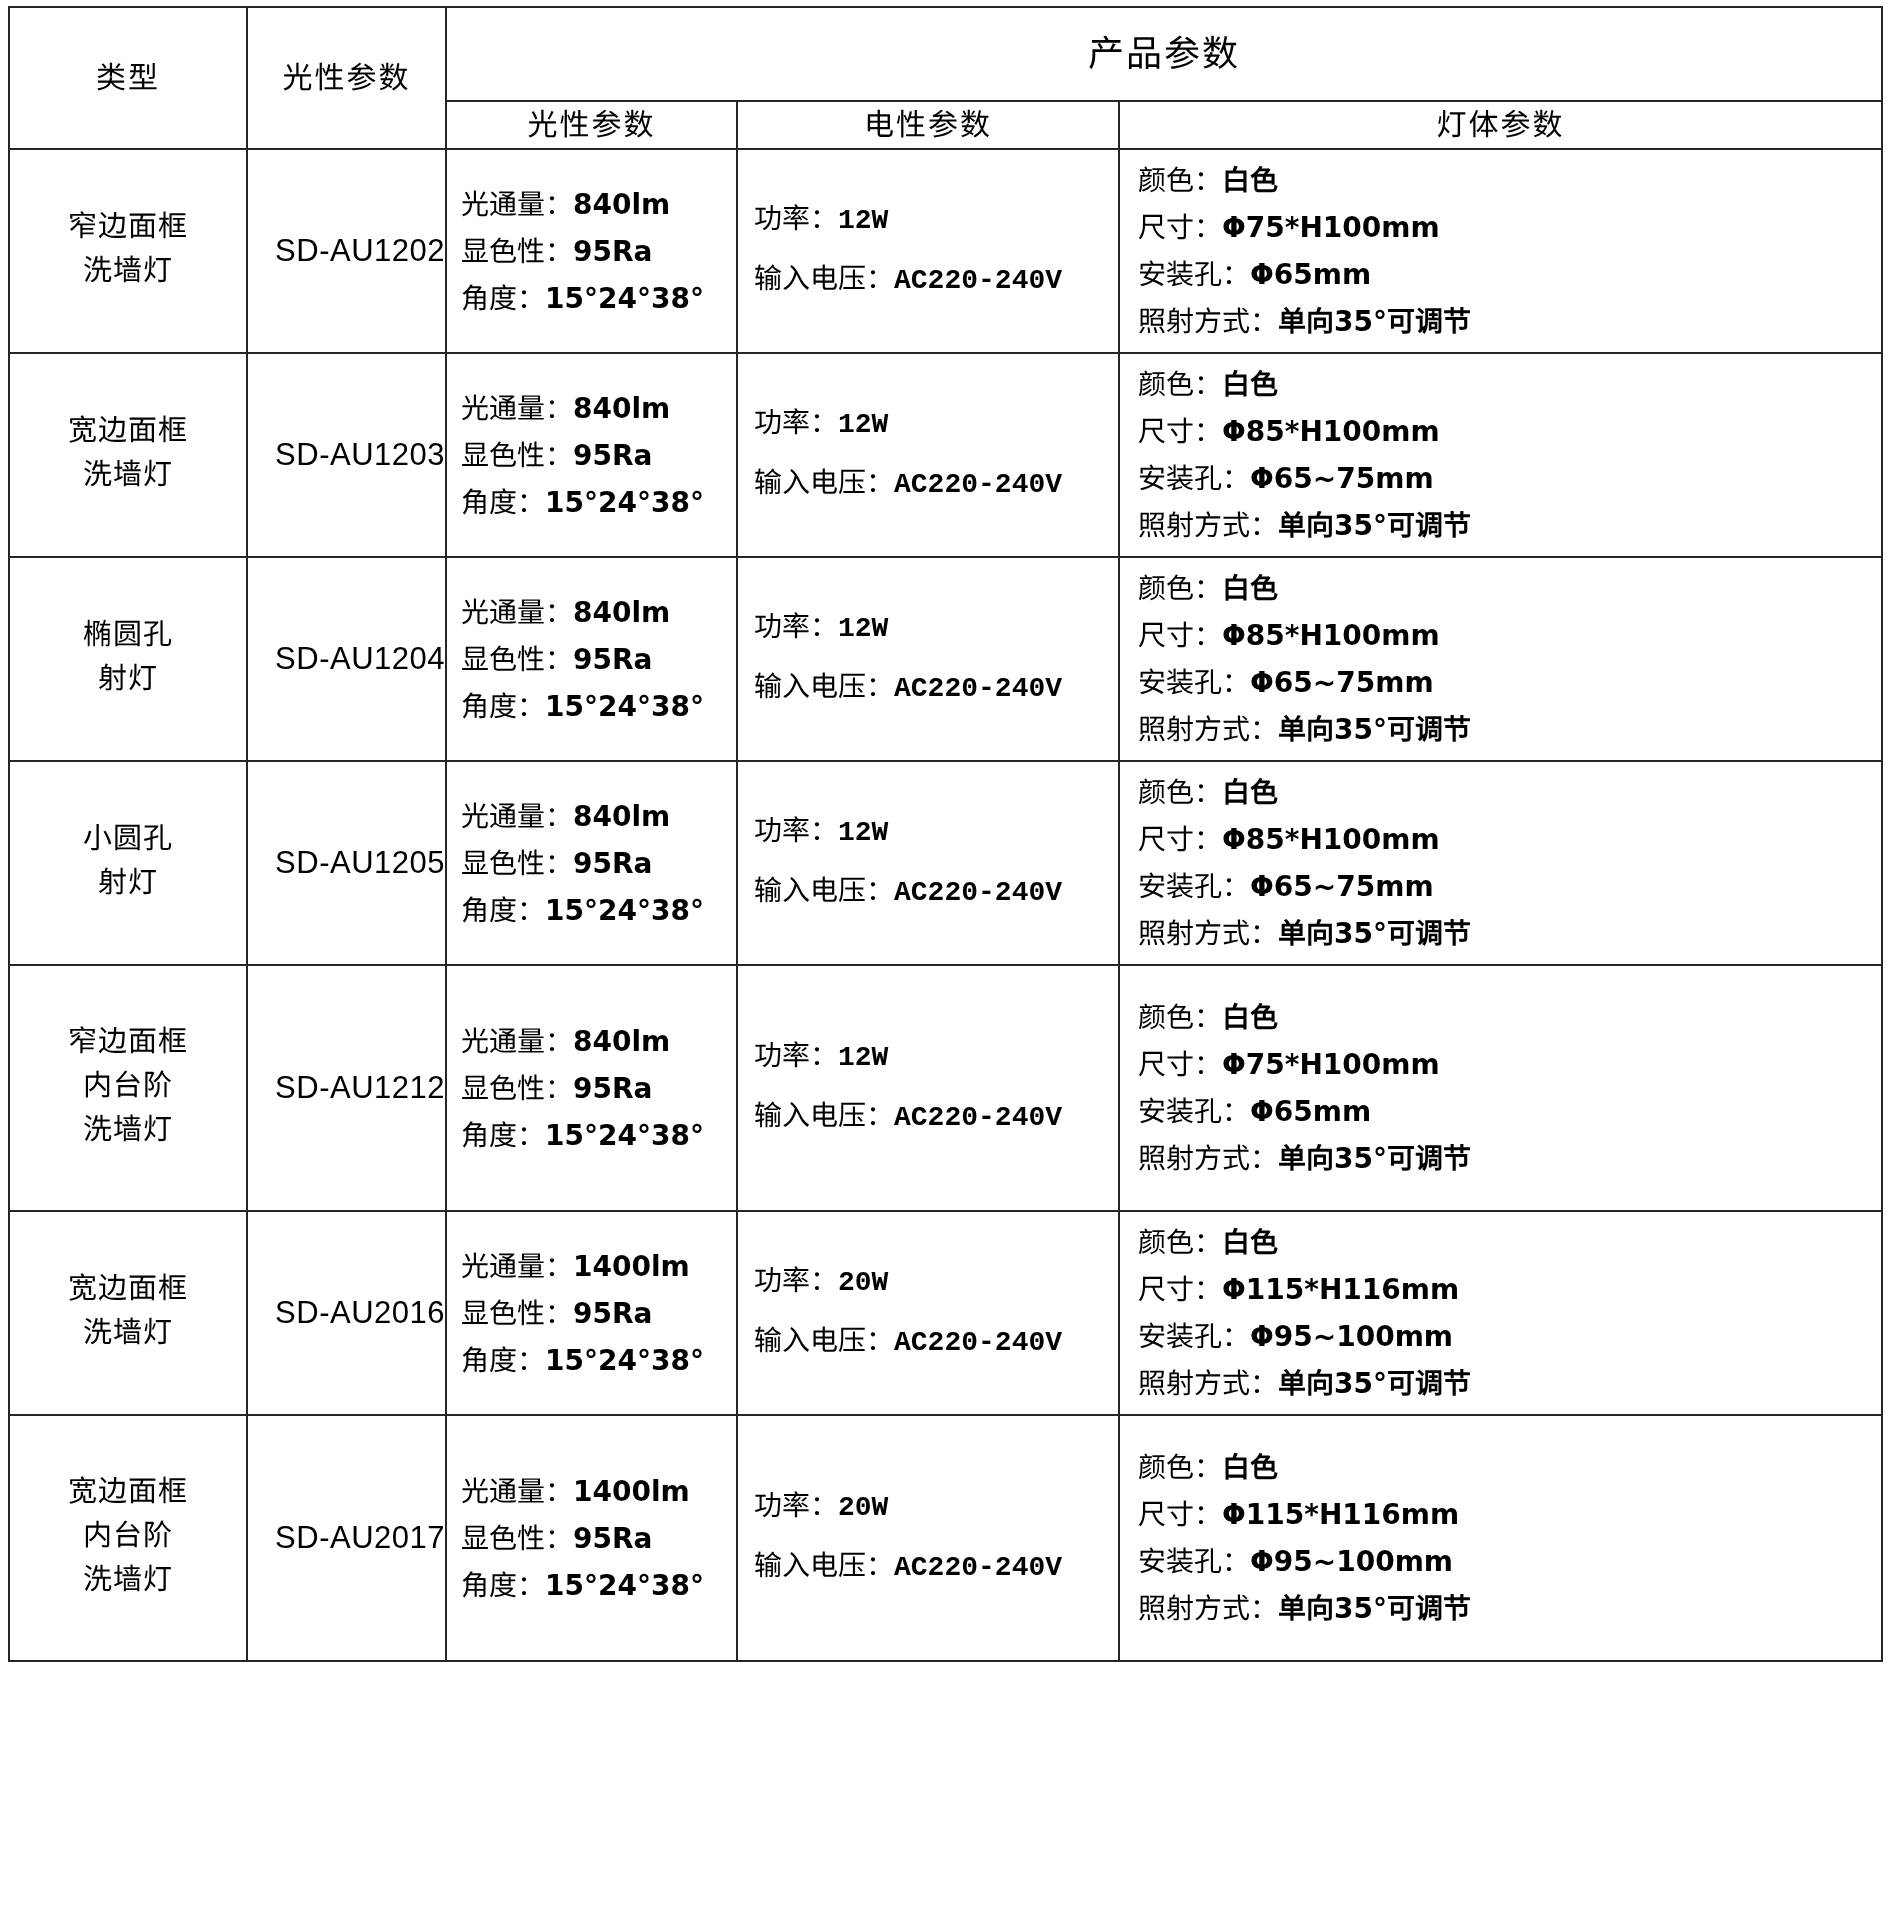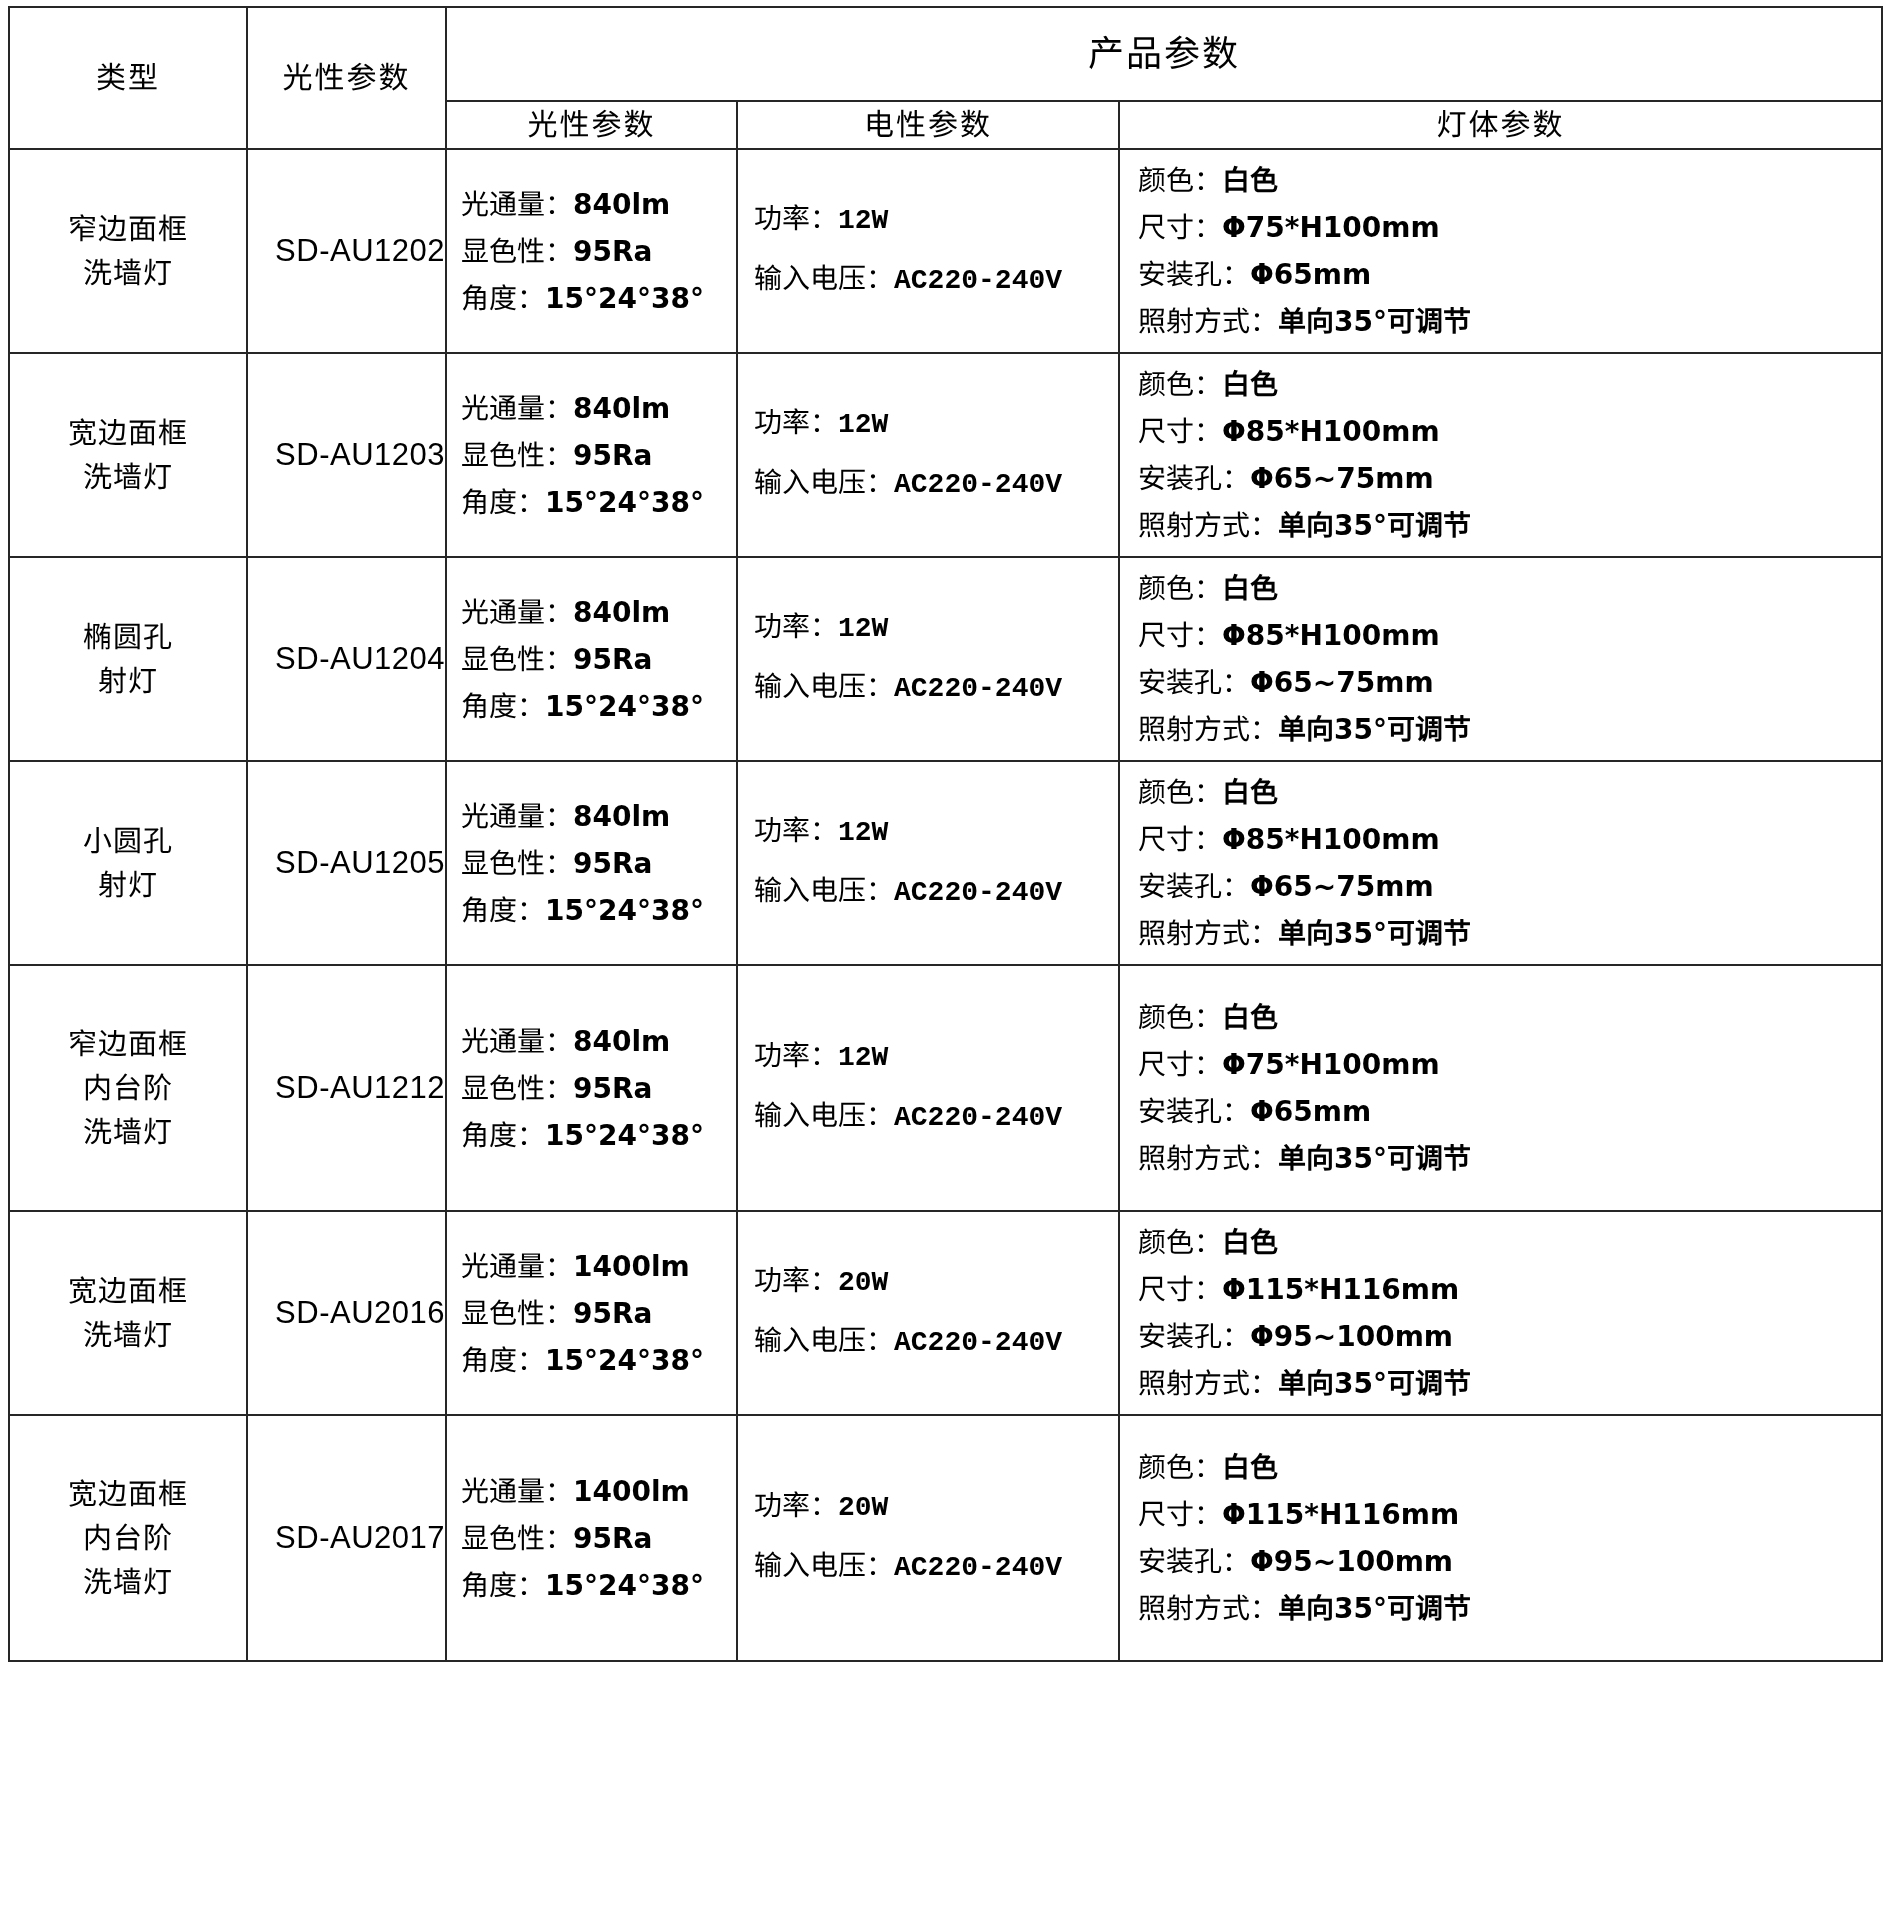--- a/index.html
+++ b/index.html
@@ -65,21 +65,21 @@
     line-height: 46px;
     margin-top: 45px;
   }
 
   
   .cell-type {
     text-align: center;
     font-size: 29px;
     line-height: 44px;
     letter-spacing: 1px;
-    font-family: Liberation Sans, sans-serif;
+    font-family: Liberation Mono, monospace;
   }
   .cell-type .ln { display: block; }
 
   .cell-model {
     text-align: right;
     font-size: 31px;
     letter-spacing: 0.5px;
     white-space: nowrap;
     font-family: "Liberation Sans", sans-serif;
   }

